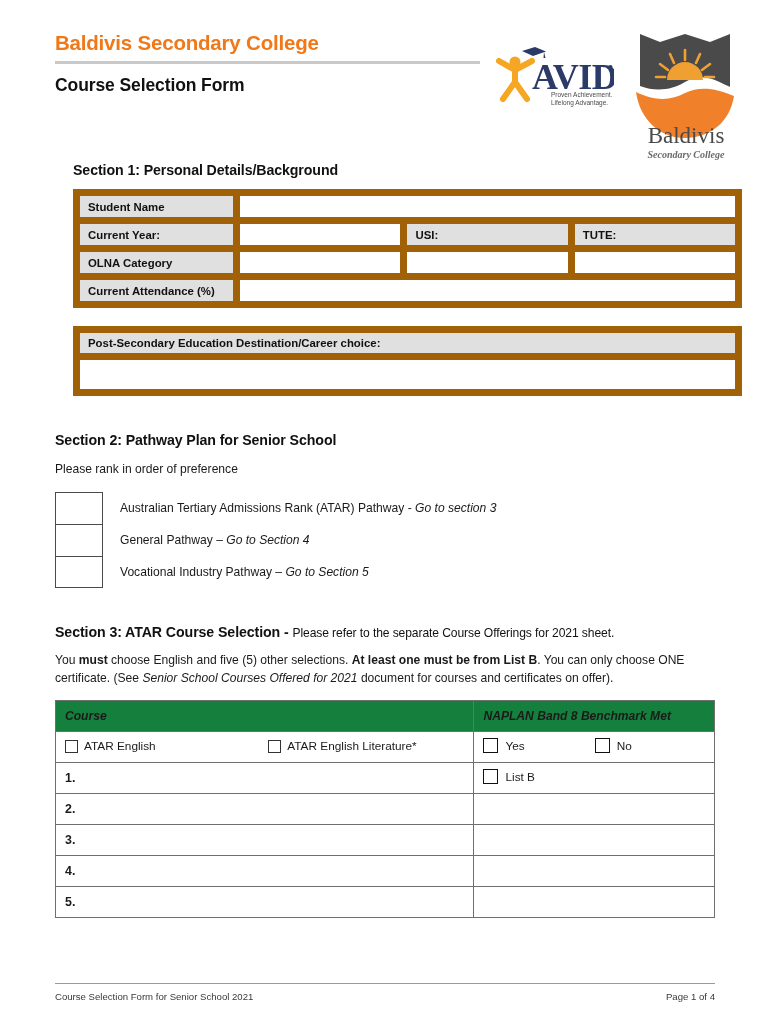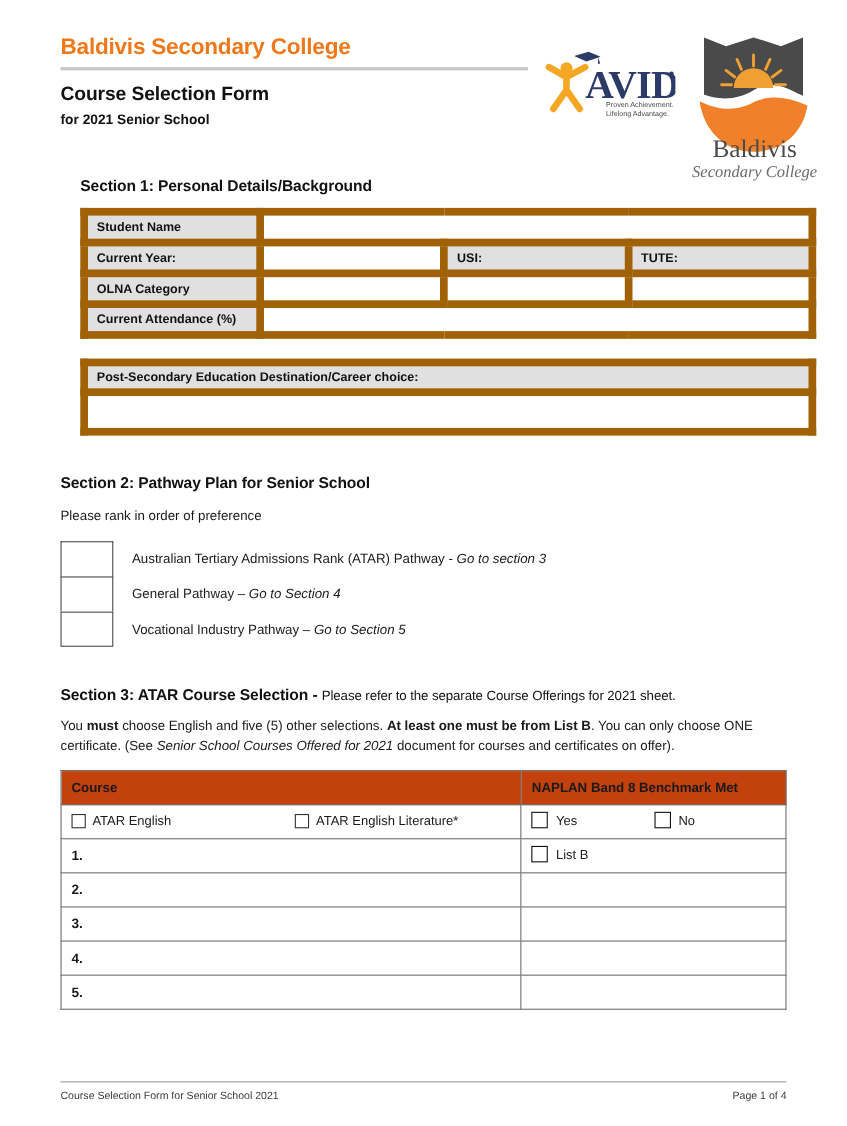--- a/index.html
+++ b/index.html
@@ -153,23 +153,24 @@
     width: 100%;
   }
   .ctbl td {
     border: 1px solid #6f6f6f;
     height: 31px;
     padding: 3px 9px;
     font-size: 11.8px;
     vertical-align: middle;
   }
   .ctbl .hdr {
-    background: #c2410c;
+    background: #15803d;
     font-weight: bold;
     font-size: 12.1px;
+    font-style: italic;
   }
   .num { font-weight: bold; font-size: 12.4px; }
 
   
   .cb {
     display: inline-block;
     width: 13px;
     height: 13px;
     border: 1.2px solid #333333;
     background: #ffffff;
@@ -214,21 +215,20 @@
 <body>
 
 <div class="page">
 
   <div class="header">
 
     <div class="header-left">
       <div class="school-title">Baldivis Secondary College</div>
       <div class="title-rule"></div>
       <div class="form-title">Course Selection Form</div>
-      <div class="form-subtitle">for 2021 Senior School</div>
     </div>
 
     <div class="logos">
 
       <svg class="avid-logo" viewBox="0 0 244 124">
 
         <polygon points="60,10 86,2 108,11 82,20" fill="#2B3A67"></polygon>
         <path d="M104 12 L107 24 L103 24 Z" fill="#2B3A67"></path>
 
         <circle cx="46" cy="32" r="11" fill="#F5A623"></circle>
@@ -264,21 +264,21 @@
                  L110 68 C92 58 74 56 59 64 C44 72 28 70 8 62 Z" fill="#ffffff"></path>
 
         <path d="M10 62 C30 72 46 70 59 63 C73 56 90 58 108 66
                  C104 92 84 108 59 108 C34 108 14 90 10 62 Z" fill="#F0812A"></path>
 
         <text x="59" y="134" text-anchor="middle" font-family="'Liberation Serif', serif" font-size="0" fill="#3a3a3a">.</text>
       </svg>
 
       <div style="position:absolute; right:0; top:96px; width:120px; text-align:center;">
         <div style="font-family:'Liberation Serif', serif; font-size:23px; color:#4a4a4a; line-height:1;">Baldivis</div>
-        <div style="font-family:'Liberation Serif', serif; font-style:italic; font-size:15px; color:#6a6a6a; margin-top:2px;">Secondary College</div>
+        <div style="font-family:'Liberation Serif', serif; font-style:italic; font-size:10px; color:#6a6a6a; margin-top:2px;font-weight:bold;">Secondary College</div>
       </div>
 
     </div>
   </div>
 
   <div style="padding:0 28px 0 73px;">
     <div class="section-head" style="margin-top:10px;">Section 1: Personal Details/Background</div>
 
     <table class="tbl" style="margin-top:11px;">
       <tbody>

